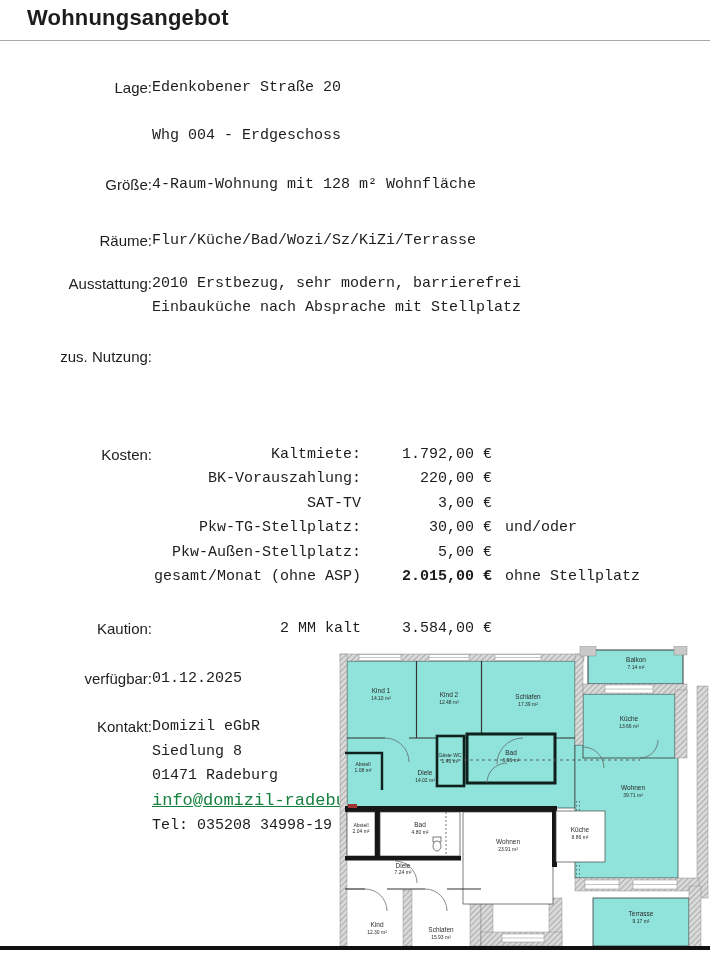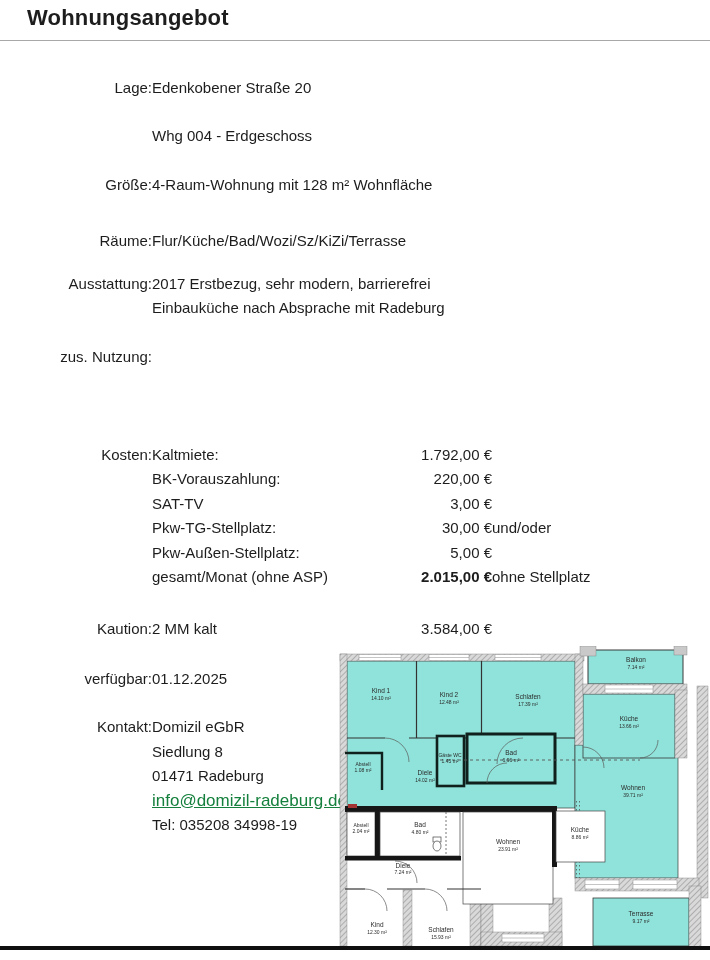--- a/index.html
+++ b/index.html
@@ -2,25 +2,25 @@
 <html><head>
 <meta charset="utf-8">
 <style>
   html,body{margin:0;padding:0;background:#fff;}
   #page{position:relative;width:710px;height:960px;background:#ffffff;overflow:hidden;
         font-family:"Liberation Sans",sans-serif;font-size:15px;color:#1d1d1d;}
   .title{position:absolute;top:5px;left:27px;font-size:22px;font-weight:bold;letter-spacing:.2px;}
   .rule{position:absolute;top:40px;left:0;width:710px;height:1px;background:#a8a8a8;}
   .row{position:absolute;left:25px;right:4px;display:flex;line-height:24px;}
   .label{width:127px;flex:none;text-align:right;}
-  .val-col{flex:1;}
+  .val-col{flex:1;font-family:Liberation Mono, monospace;}
   .cost-line{display:flex;line-height:24.4px;}
-  .c-name{width:209px;flex:none;}
+  .c-name{width:209px;flex:none;text-align:right;}
   .c-amt{width:131px;flex:none;text-align:right;}
-  .c-suf{text-align:right;}
+  .c-suf{margin-left:13px;text-align:right;}
   .bold{font-weight:bold;}
   .email{color:#15803d;text-decoration:underline;font-size:17px;}
   .bottom-bar{position:absolute;left:0;top:946px;width:710px;height:4px;background:#101010;}
   .floorplan{position:absolute;left:337px;top:646px;width:373px;height:302px;}
   .floorplan svg{display:block;width:100%;height:100%;}
   .floorplan text{font-family:"Liberation Sans",sans-serif;fill:#2b2b2b;text-anchor:middle;}
   .rname{font-size:6.5px;}
   .rarea{font-size:5px;fill:#4a4a4a;}
   .rname-sm{font-size:5px;}
 </style>
@@ -48,22 +48,22 @@
   </div>
 
   <div class="row" style="top:229px">
     <div class="label">Räume:</div>
     <div class="val-col">Flur/Küche/Bad/Wozi/Sz/KiZi/Terrasse</div>
   </div>
 
   <div class="row" style="top:272px">
     <div class="label">Ausstattung:</div>
     <div class="val-col">
-      <div>2017 Erstbezug, sehr modern, barrierefrei</div>
-      <div>Einbauküche nach Absprache mit Radeburg</div>
+      <div>2010 Erstbezug, sehr modern, barrierefrei</div>
+      <div>Einbauküche nach Absprache mit Stellplatz</div>
     </div>
   </div>
 
   <div class="row" style="top:345px">
     <div class="label">zus. Nutzung:</div>
   </div>
 
   <div class="row" style="top:443px">
     <div class="label">Kosten:</div>
     <div class="val-col">

